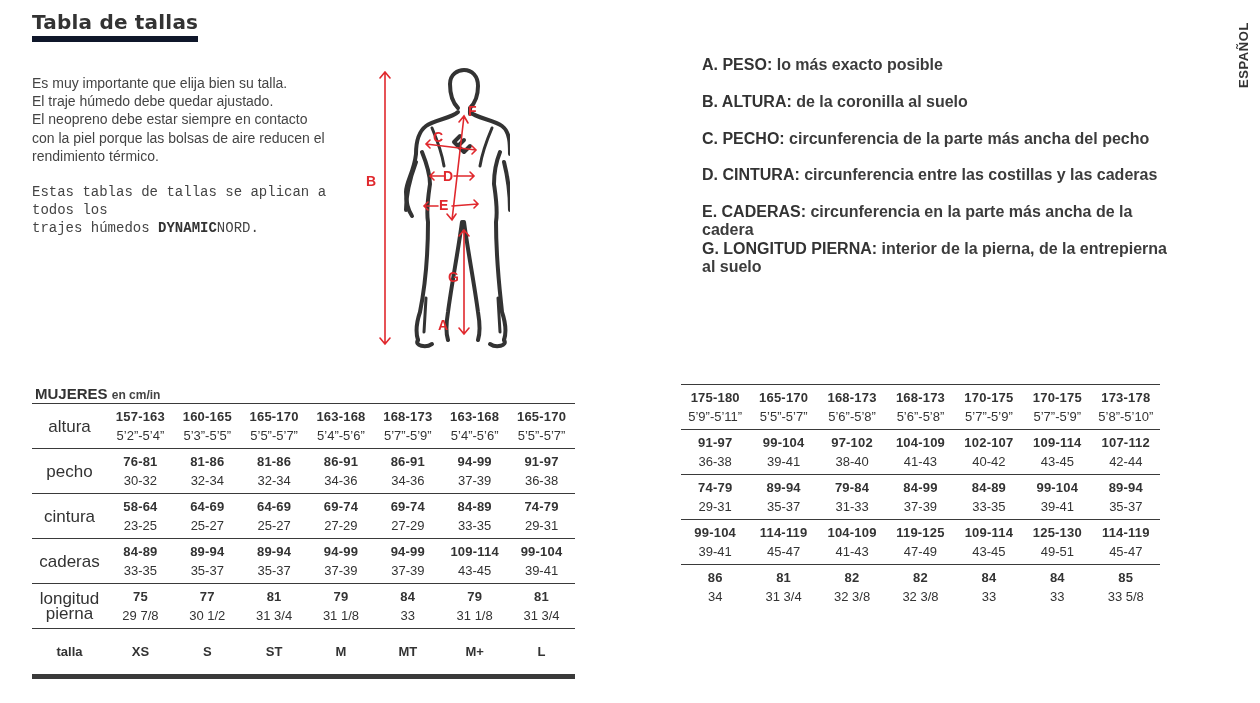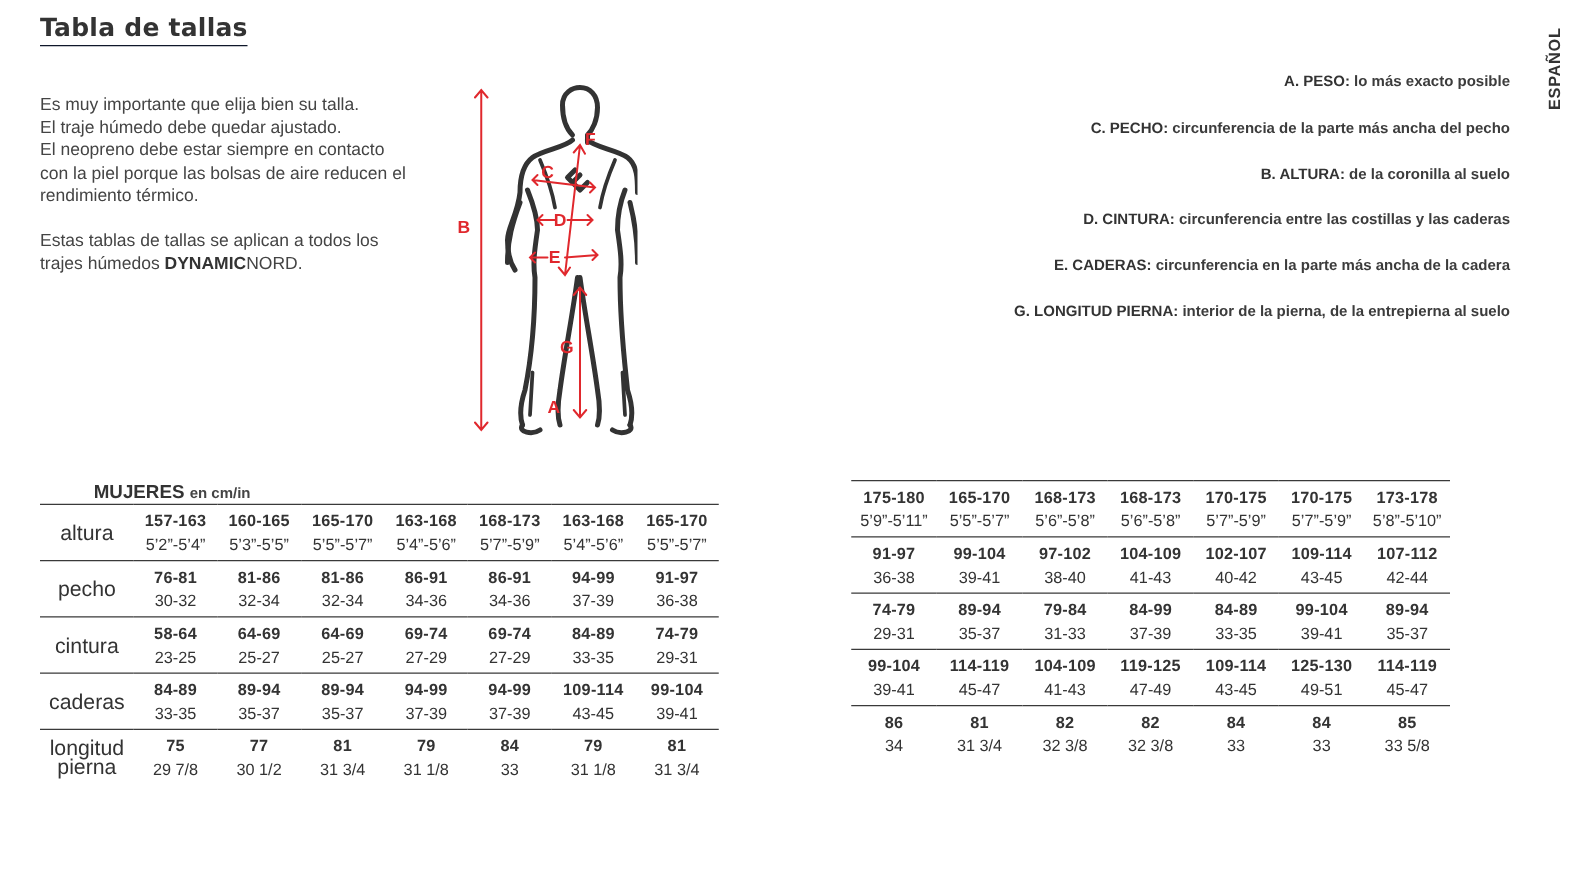--- a/index.html
+++ b/index.html
@@ -6,46 +6,46 @@
     body {
       width: 1260px; height: 703px; position: relative; overflow: hidden;
       font-family: "Liberation Sans", "DejaVu Sans", sans-serif;
       color: #333333;
     }
     .title {
       position: absolute; left: 32px; top: 10px;
       font-family: "DejaVu Sans", sans-serif;
       font-weight: bold; font-size: 20px; color: #333333;
       padding-bottom: 2px;
-      border-bottom: 1px solid #0f172a;
+      border-bottom: 6px solid #0f172a;
       letter-spacing: 0.2px;
     }
     .intro {
       position: absolute; left: 32px; top: 74px; width: 320px;
       font-size: 14px; line-height: 18.2px; color: #444444;
     }
     .intro p { margin: 0; }
-    .intro p + p { margin-top: 18px; }
+    .intro p + p { margin-top: 18px; font-family: Liberation Mono, monospace; }
     .intro b { font-weight: bold; color: #333; }
     .figure { position: absolute; left: 360px; top: 62px; width: 150px; height: 290px; }
     .legend {
-      position: absolute; left: 728px; top: 56px; width: 480px;
-      font-size: 12px; color: #333333; text-align: right;
+      position: absolute; left: 702px; top: 56px; width: 480px;
+      font-size: 16px; color: #333333;
     }
     .legend .item { height: 36.8px; line-height: 18px; }
     .legend .key { font-weight: bold; }
     .legend .desc { font-weight: bold; color: #3c3c3c; }
     .lang {
       position: absolute; left: 1236px; top: 88px;
       transform-origin: left top; transform: rotate(-90deg);
       font-weight: bold; font-size: 13px; letter-spacing: 0.6px; color: #333;
     }
     .table-title {
       position: absolute; left: 35px; top: 385px;
-      font-size: 15px; font-weight: bold; color: #333; margin-left: 40px;
+      font-size: 15px; font-weight: bold; color: #333;
     }
     .table-title .unit { font-size: 12px; font-weight: bold; color: #444; }
     table.sizes {
       position: absolute; border-collapse: collapse; table-layout: fixed;
       font-size: 13px; color: #333;
     }
     table.sizes.left { left: 32px; top: 403px; width: 543px; }
     table.sizes.right { left: 681px; top: 384px; width: 479px; }
     table.sizes td {
       text-align: center; padding: 0; vertical-align: middle;
@@ -123,22 +123,22 @@
       <text x="79" y="148">E</text>
       <text x="108" y="54">F</text>
       <text x="88" y="220">G</text>
       <text x="78" y="268">A</text>
     </g>
   </svg>
 </div>
 
 <div class="legend">
   <div class="item"><span class="key">A. PESO:</span><span class="desc"> lo más exacto posible</span></div>
+  <div class="item"><span class="key">B. ALTURA:</span><span class="desc"> de la coronilla al suelo</span></div>
   <div class="item"><span class="key">C. PECHO:</span><span class="desc"> circunferencia de la parte más ancha del pecho</span></div>
-  <div class="item"><span class="key">B. ALTURA:</span><span class="desc"> de la coronilla al suelo</span></div>
   <div class="item"><span class="key">D. CINTURA:</span><span class="desc"> circunferencia entre las costillas y las caderas</span></div>
   <div class="item"><span class="key">E. CADERAS:</span><span class="desc"> circunferencia en la parte más ancha de la cadera</span></div>
   <div class="item"><span class="key">G. LONGITUD PIERNA:</span><span class="desc"> interior de la pierna, de la entrepierna al suelo</span></div>
 </div>
 
 <div class="table-title">
   <span>MUJERES</span>
   <span class="unit">en cm/in</span>
 </div>
 
@@ -292,20 +292,30 @@
         </td>
         <td>
           <span class="cm">79</span>
           <span class="in">31 1/8</span>
         </td>
         <td>
           <span class="cm">81</span>
           <span class="in">31 3/4</span>
         </td>
       </tr>
+    <tr class="talla">
+        <td class="label bold">talla</td>
+        <td><span class="sz">XS</span></td>
+        <td><span class="sz">S</span></td>
+        <td><span class="sz">ST</span></td>
+        <td><span class="sz">M</span></td>
+        <td><span class="sz">MT</span></td>
+        <td><span class="sz">M+</span></td>
+        <td><span class="sz">L</span></td>
+      </tr>
   </tbody>
 </table>
 
 <table class="sizes right">
   <tbody>
     <tr class="r">
         <td>
           <span class="cm">175-180</span>
           <span class="in">5’9”-5’11”</span>
         </td>

